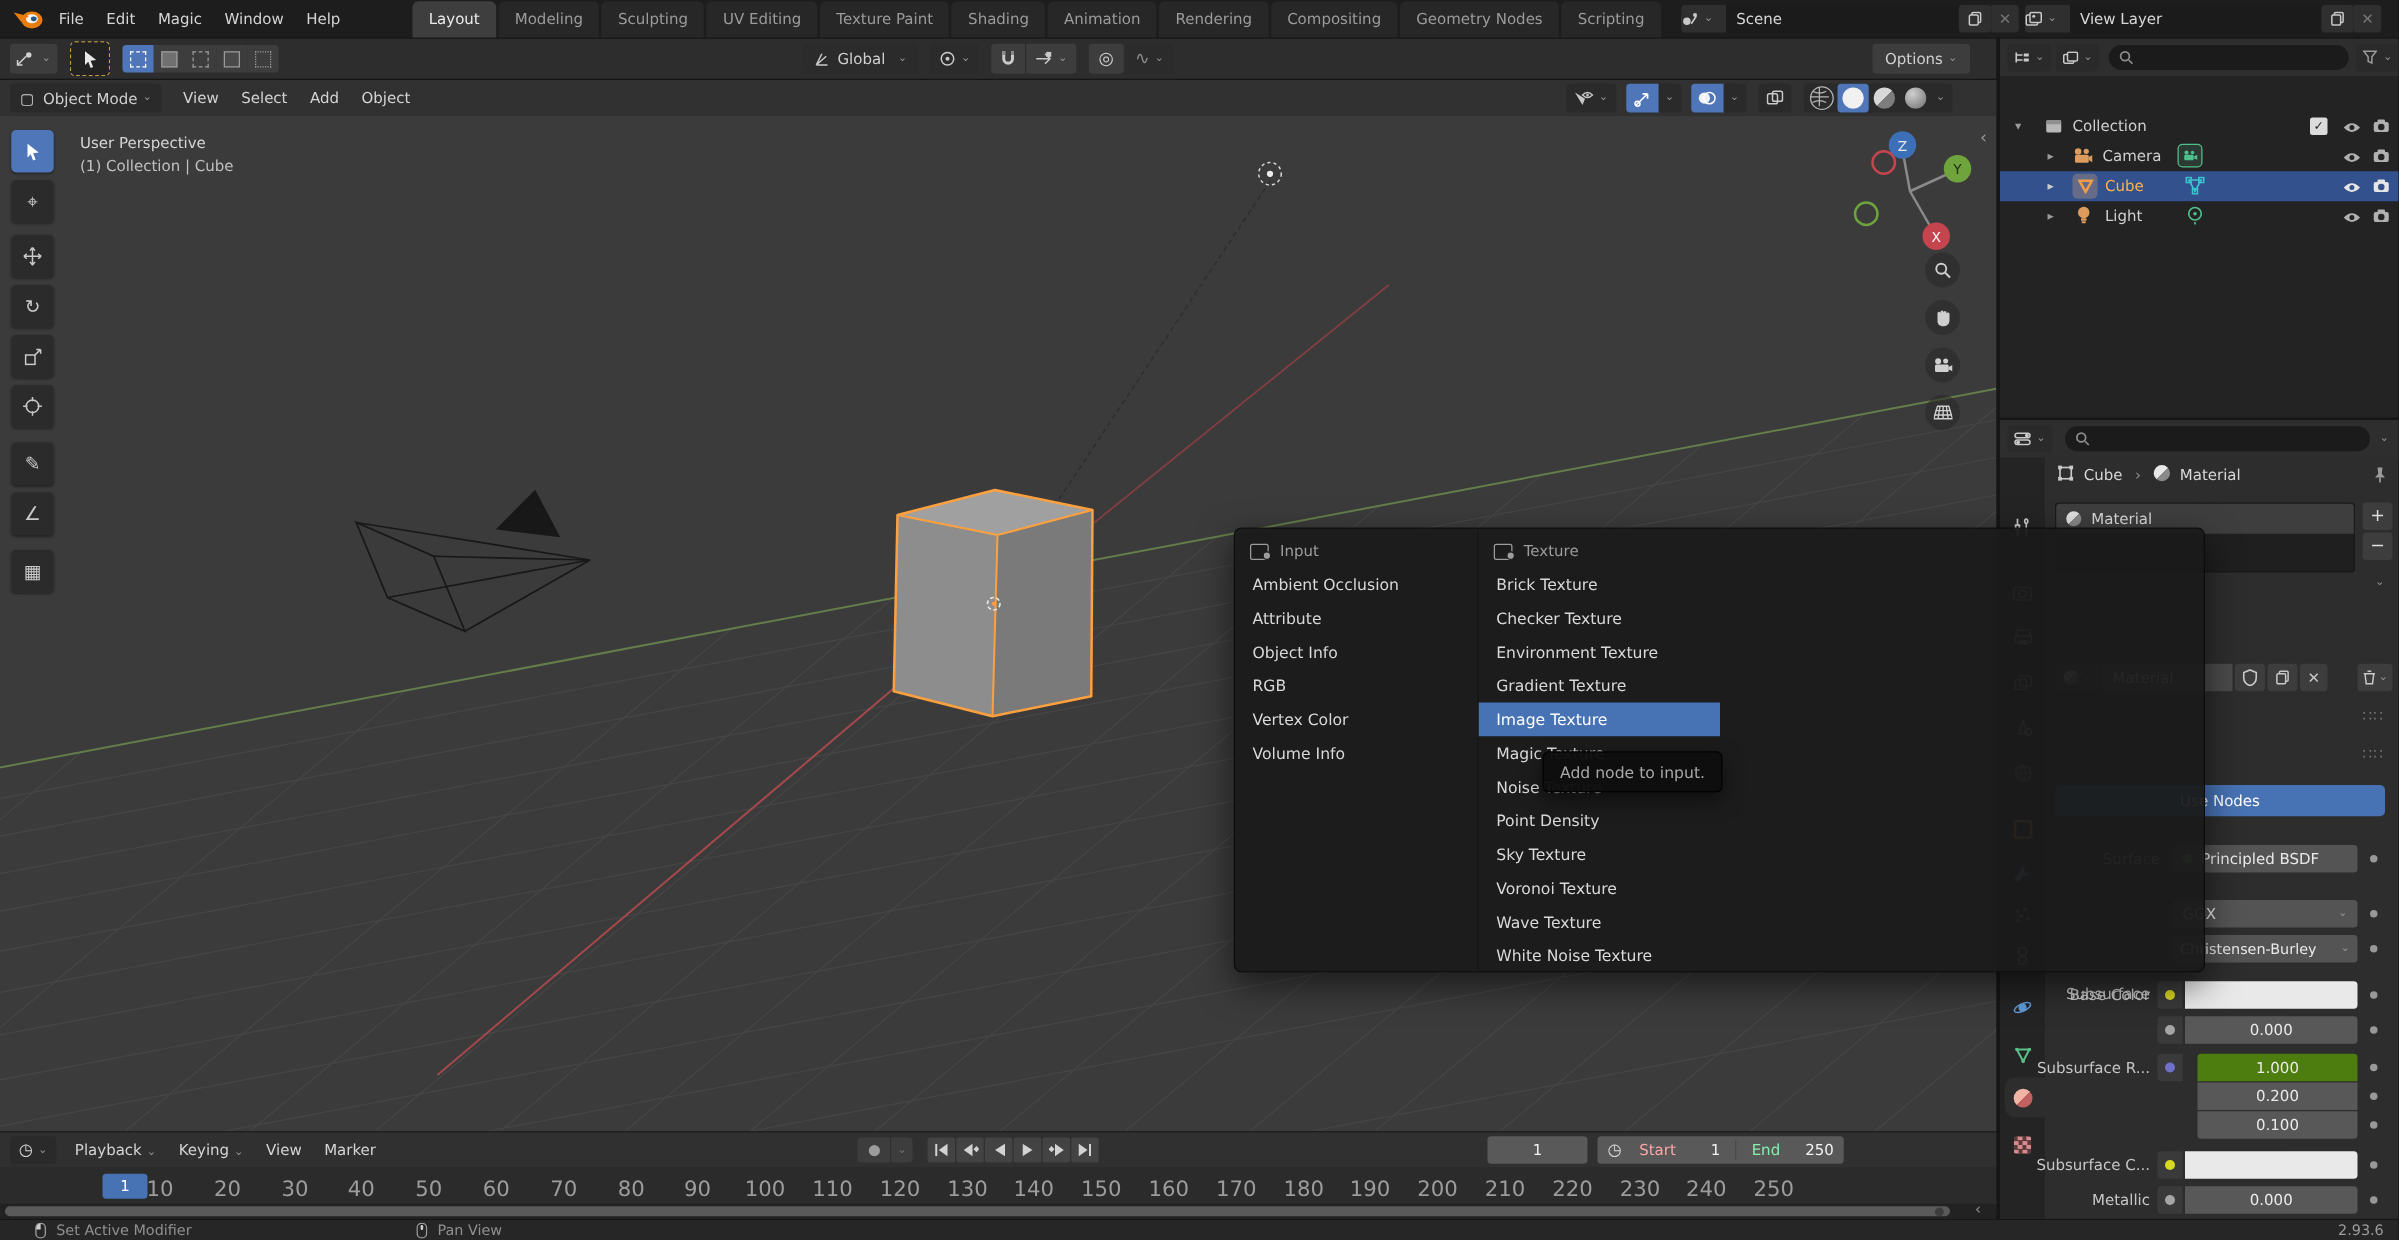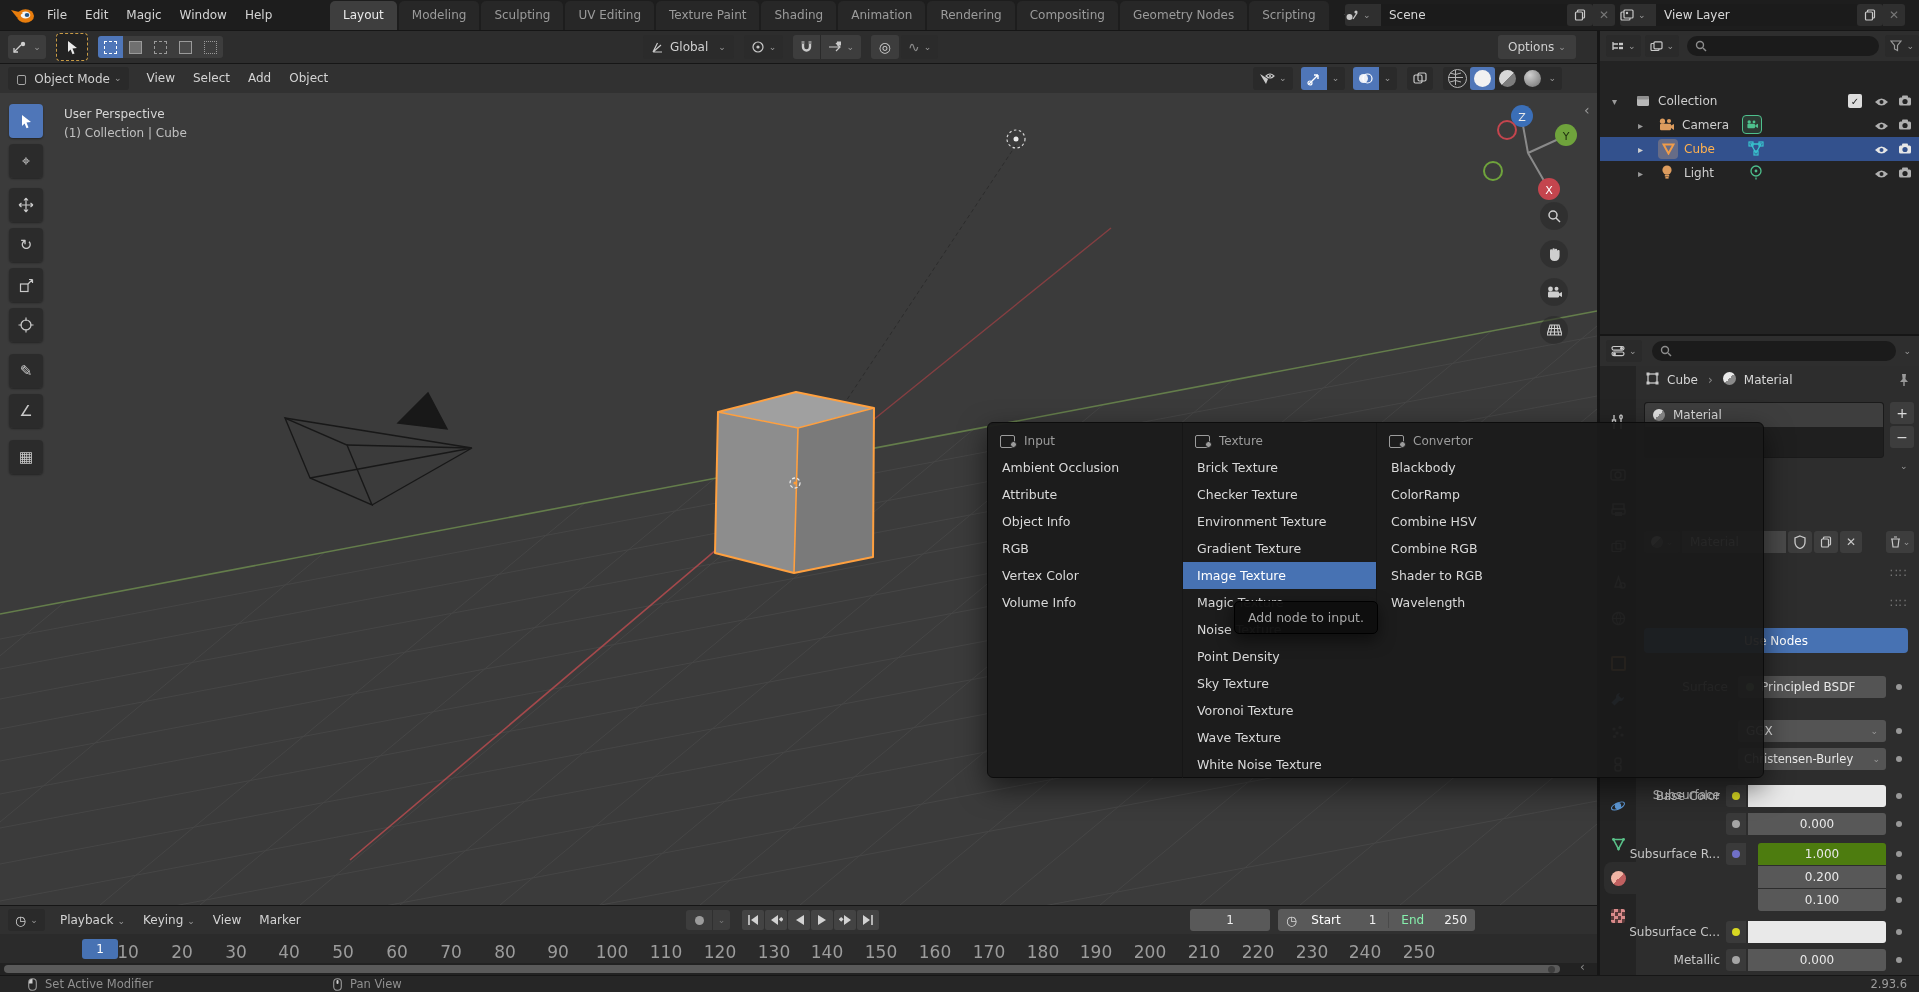--- a/index.html
+++ b/index.html
@@ -420,21 +420,21 @@
         <span class="playbtn">
             <svg width="12" height="10" viewBox="0 0 12 10">
               <path d="M1 0L8 5L1 10Z" fill="#d2d2d2"></path>
               <path d="M10 0V10" stroke="#d2d2d2" stroke-width="1.6"></path>
             </svg>
           </span>
       </span>
       <span class="abs flex jc" style="left:1190px;top:3px;width:80px;height:22px;background:#595959;border-radius:3px;color:#f0f0f0">1</span>
       <span class="abs flex" style="left:1278px;top:3px;height:22px;background:#595959;border-radius:3px;padding:0 8px">
         <span style="color:#d8d8d8;font-size:13px">◷</span>
-        <span style="margin-left:14px;color:#ffffff">Start</span>
+        <span style="margin-left:14px;color:#fca5a5">Start</span>
         <span style="margin-left:28px;color:#f0f0f0">1</span>
         <span style="width:1px;height:16px;background:#4a4a4a;margin:0 12px"></span>
         <span style="color:#86efac">End</span>
         <span style="margin-left:20px;color:#f0f0f0">250</span>
       </span>
     </div>
 
     <div class="abs" style="left:0;top:28px;width:1597px;height:29px;background:#2b2b2b">
       <span class="abs chip" style="left:82px;top:5px;width:36px;height:20px;line-height:20px">1</span>
       <span class="tick" style="left:128px">10</span>
@@ -865,29 +865,17 @@
       <div class="mitem">Gradient Texture</div>
       <div class="mitem hl">Image Texture</div>
       <div class="mitem">Magic Texture</div>
       <div class="mitem">Noise Texture</div>
       <div class="mitem">Point Density</div>
       <div class="mitem">Sky Texture</div>
       <div class="mitem">Voronoi Texture</div>
       <div class="mitem">Wave Texture</div>
       <div class="mitem">White Noise Texture</div>
     </div>
-    <div class="mcol">
-      <div class="mhead">
-          <span class="nodeico"></span>
-          <span>Convertor</span>
-        </div>
-      <div class="mitem">Blackbody</div>
-      <div class="mitem">ColorRamp</div>
-      <div class="mitem">Combine HSV</div>
-      <div class="mitem">Combine RGB</div>
-      <div class="mitem">Shader to RGB</div>
-      <div class="mitem">Wavelength</div>
-    </div>
   </div>
 
   <div class="abs" style="left:1234px;top:601px;padding:8px 13px;background:rgba(14,14,14,.97);border:1px solid #000;border-radius:5px;color:#a8a8a8;font-size:12.5px;z-index:60;box-shadow:0 6px 16px rgba(0,0,0,.5)">Add node to input.</div>
 
 </div>
 
 </body></html>

